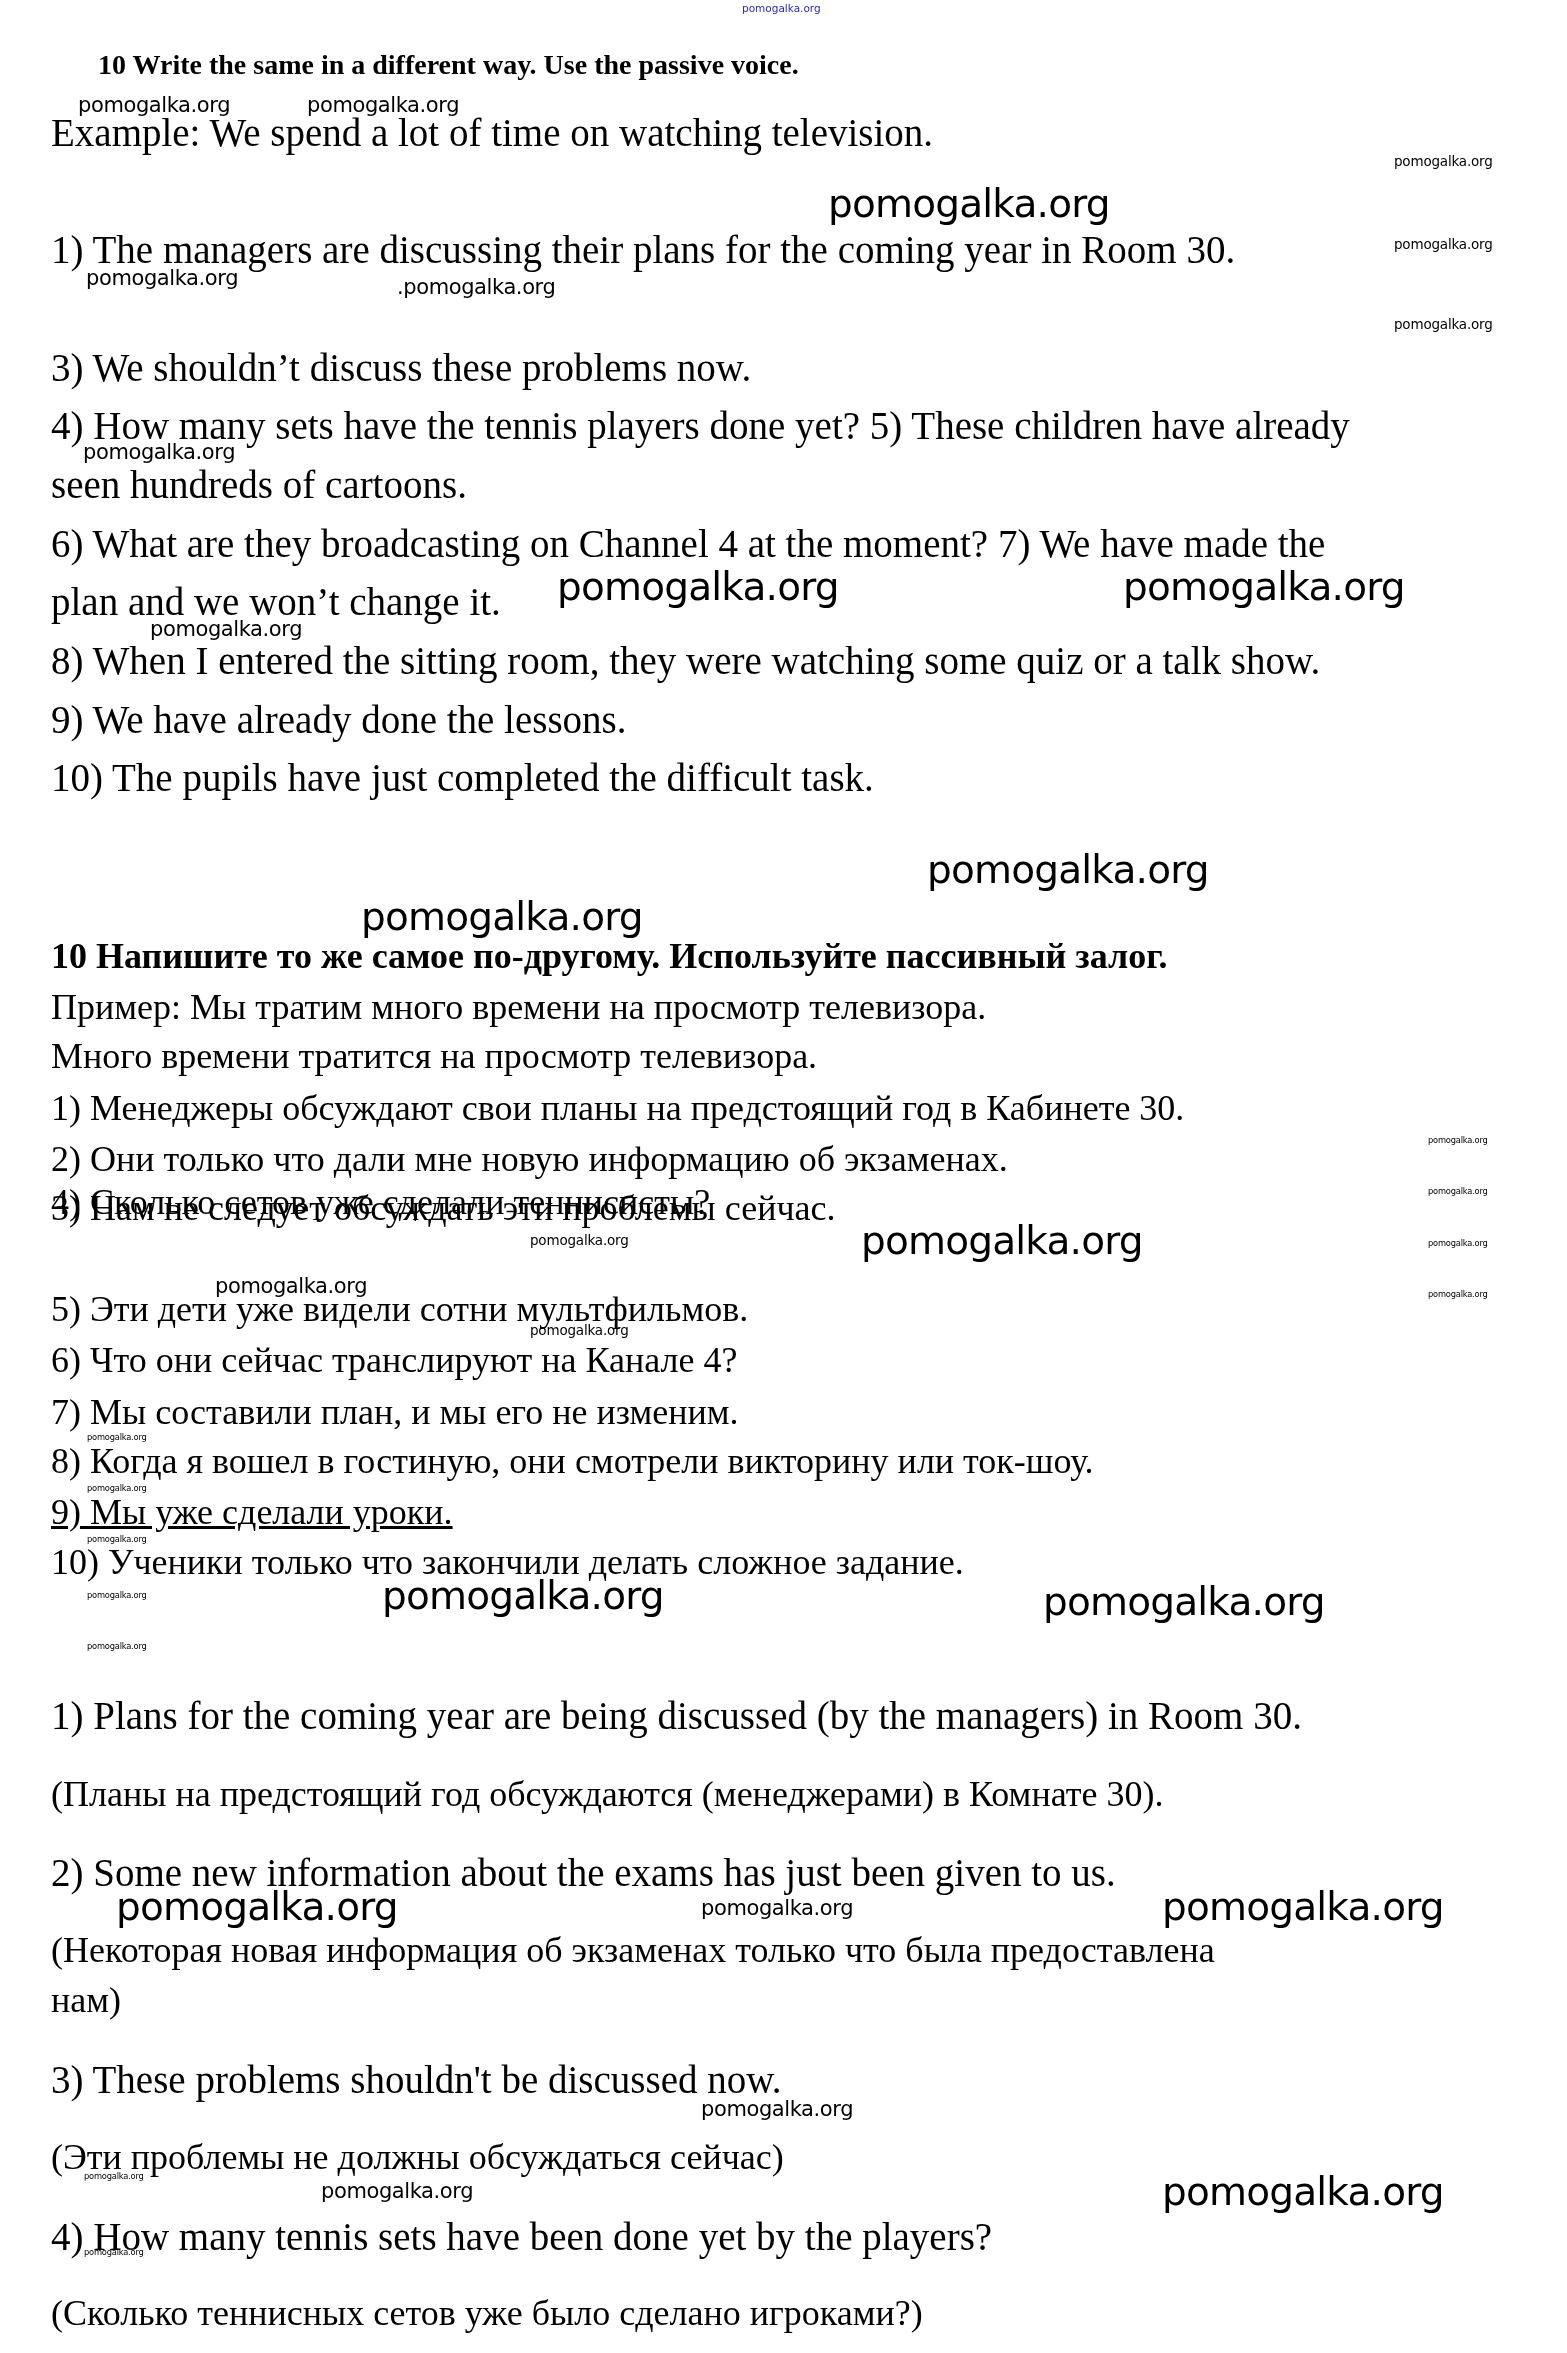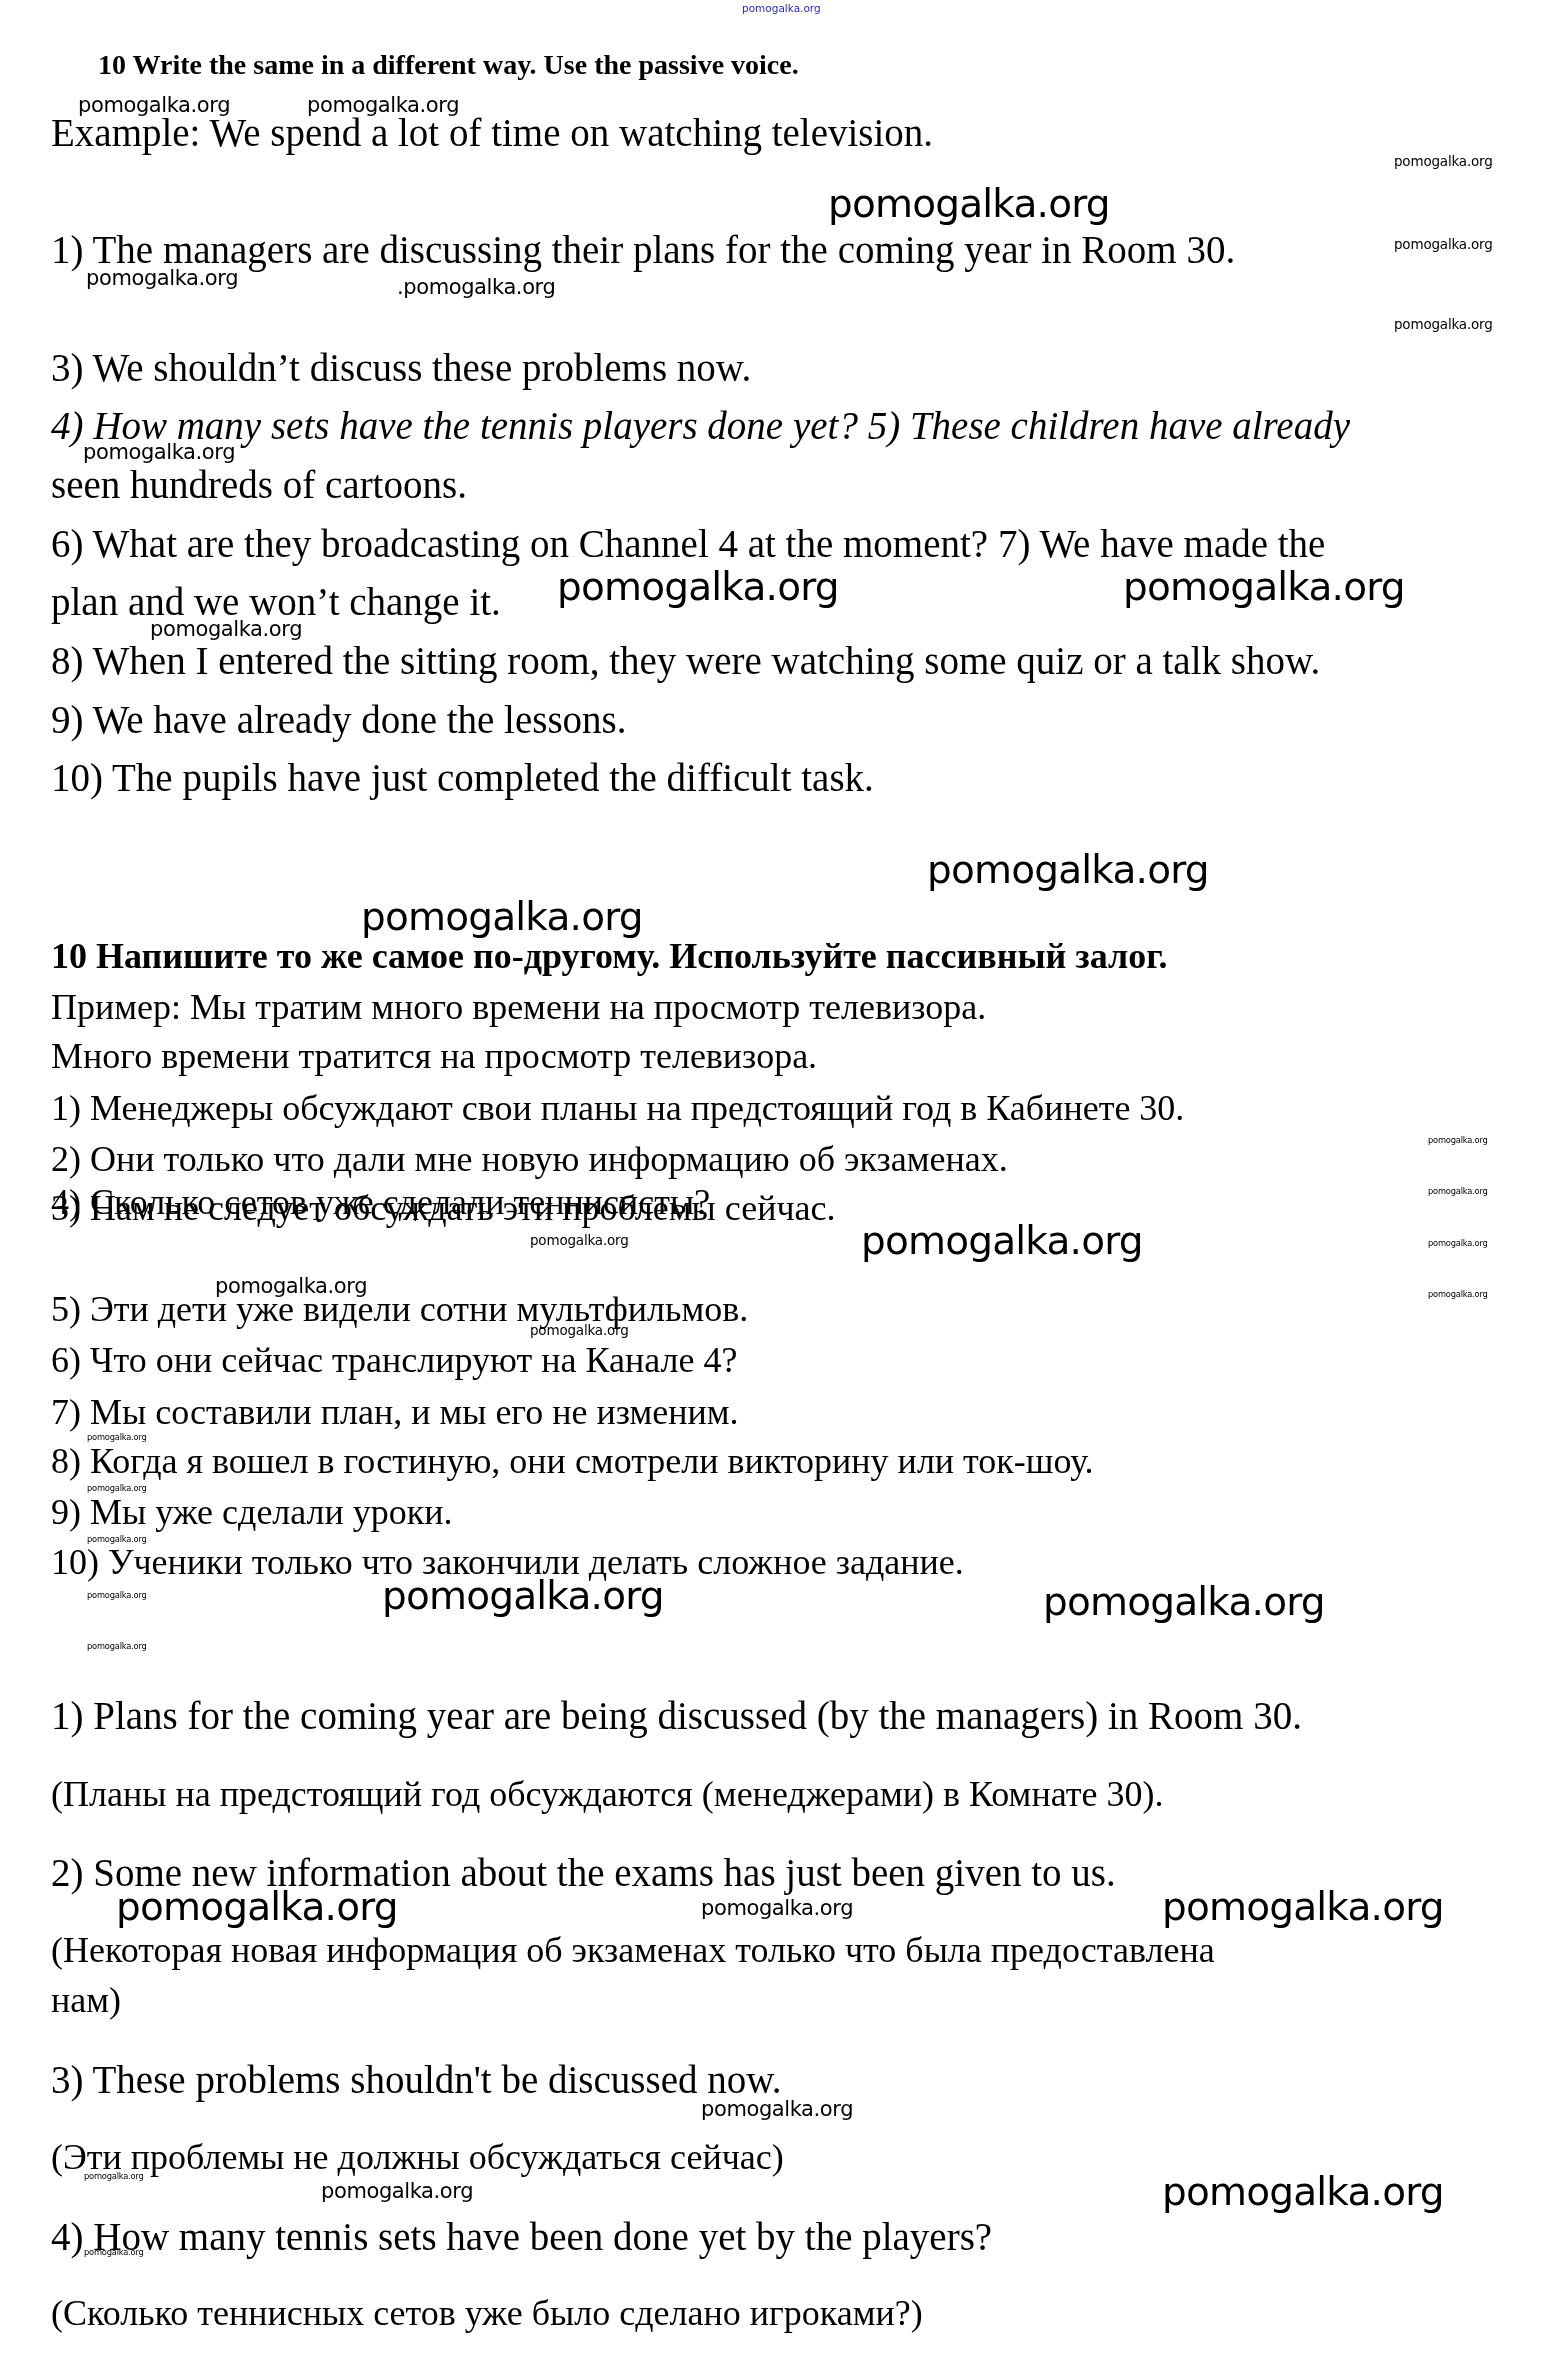--- a/index.html
+++ b/index.html
@@ -32,40 +32,40 @@
 <body>
 
 <div class="page">
 
   <a class="top-link">pomogalka.org</a>
 
   <div class="line bold" style="top:51px; font-size:28px;margin-left:47px;">10 Write the same in a different way. Use the passive voice.</div>
   <div class="line" style="top:113px;">Example: We spend a lot of time on watching television.</div>
   <div class="line" style="top:230px;">1) The managers are discussing their plans for the coming year in Room 30.</div>
   <div class="line" style="top:348px;">3) We shouldn’t discuss these problems now.</div>
-  <div class="line" style="top:406px;font-style:italic;">4) How many sets have the tennis players done yet? 5) These children have already</div>
+  <div class="line" style="top:406px;">4) How many sets have the tennis players done yet? 5) These children have already</div>
   <div class="line" style="top:465px;">seen hundreds of cartoons.</div>
   <div class="line" style="top:524px;">6) What are they broadcasting on Channel 4 at the moment? 7) We have made the</div>
   <div class="line" style="top:582px;">plan and we won’t change it.</div>
   <div class="line" style="top:641px;">8) When I entered the sitting room, they were watching some quiz or a talk show.</div>
   <div class="line" style="top:700px;">9) We have already done the lessons.</div>
   <div class="line" style="top:758px;">10) The pupils have just completed the difficult task.</div>
 
   <div class="line bold ru" style="top:938px;">10 Напишите то же самое по-другому. Используйте пассивный залог.</div>
   <div class="line ru" style="top:989px;">Пример: Мы тратим много времени на просмотр телевизора.</div>
   <div class="line ru" style="top:1038px;">Много времени тратится на просмотр телевизора.</div>
   <div class="line ru" style="top:1090px;">1) Менеджеры обсуждают свои планы на предстоящий год в Кабинете 30.</div>
   <div class="line ru" style="top:1141px;">2) Они только что дали мне новую информацию об экзаменах.</div>
   <div class="line ru" style="top:1190px;">3) Нам не следует обсуждать эти проблемы сейчас.</div>
   <div class="line ru" style="top:1184px;">4) Сколько сетов уже сделали теннисисты?</div>
   <div class="line ru" style="top:1291px;">5) Эти дети уже видели сотни мультфильмов.</div>
   <div class="line ru" style="top:1342px;">6) Что они сейчас транслируют на Канале 4?</div>
   <div class="line ru" style="top:1394px;">7) Мы составили план, и мы его не изменим.</div>
   <div class="line ru" style="top:1443px;">8) Когда я вошел в гостиную, они смотрели викторину или ток-шоу.</div>
-  <div class="line ru" style="top:1494px;">9) Мы уже сделали уроки.</div>
+  <div class="line ru" style="top:1494px;text-decoration:underline;">9) Мы уже сделали уроки.</div>
   <div class="line ru" style="top:1544px;">10) Ученики только что закончили делать сложное задание.</div>
 
   <div class="line" style="top:1696px;">1) Plans for the coming year are being discussed (by the managers) in Room 30.</div>
   <div class="line ru" style="top:1776px;">(Планы на предстоящий год обсуждаются (менеджерами) в Комнате 30).</div>
   <div class="line" style="top:1853px;">2) Some new information about the exams has just been given to us.</div>
   <div class="line ru" style="top:1932px;">(Некоторая новая информация об экзаменах только что была предоставлена</div>
   <div class="line ru" style="top:1982px;">нам)</div>
   <div class="line" style="top:2060px;">3) These problems shouldn't be discussed now.</div>
   <div class="line ru" style="top:2139px;">(Эти проблемы не должны обсуждаться сейчас)</div>
   <div class="line" style="top:2217px;">4) How many tennis sets have been done yet by the players?</div>

